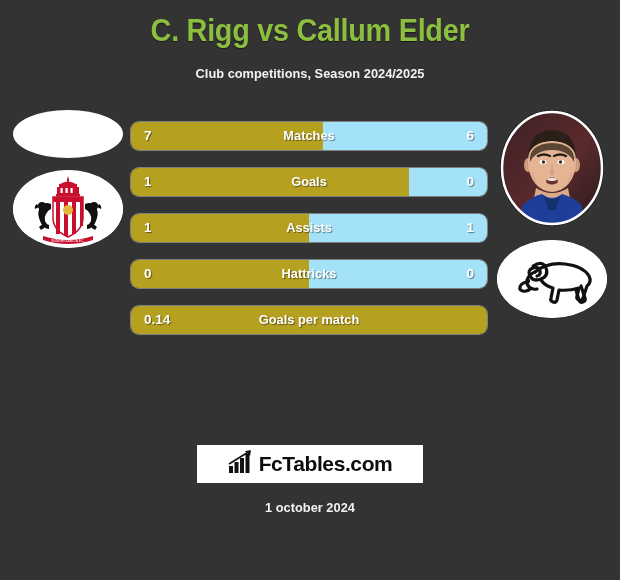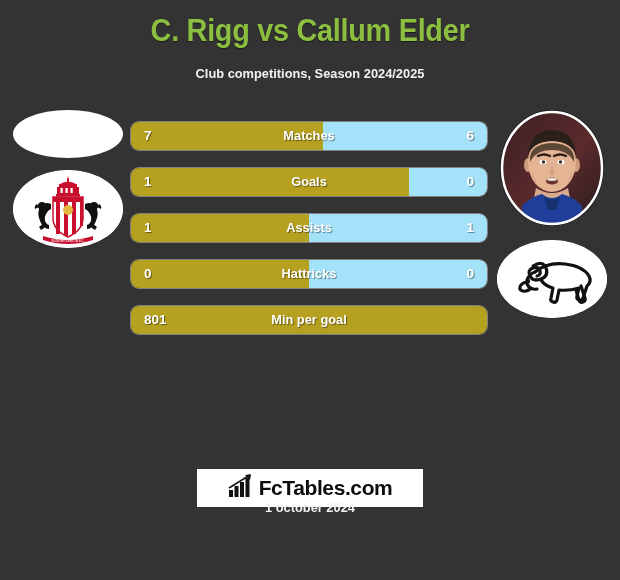--- a/index.html
+++ b/index.html
@@ -131,21 +131,20 @@
     left: 50%;
     transform: translateX(-50%);
     top: 445px;
     width: 226px;
     height: 38px;
     background: #ffffff;
     display: flex;
     align-items: center;
     justify-content: center;
     gap: 5px;
-    margin-top: 24px;
   }
   .logo-icon { display: block; }
   .logo-text {
     color: #0c0c0c;
     font-size: 21px;
     font-weight: bold;
     letter-spacing: -0.4px;
   }
   .date {
     position: absolute;
@@ -302,27 +301,27 @@
   </div>
 
   <div class="stat-row">
     <div class="bar-left" style="width:50%"></div>
     <div class="bar-right" style="width:50%"></div>
     <div class="stat-val left">0</div>
     <div class="stat-label">Hattricks</div>
     <div class="stat-val right">0</div>
   </div>
 
-
-
   <div class="stat-row">
     <div class="bar-left" style="width:100%"></div>
-    <div class="stat-val left">801</div>
-    <div class="stat-label">Min per goal</div>
-  </div>
+    <div class="stat-val left">0.14</div>
+    <div class="stat-label">Goals per match</div>
+  </div>
+
+
 
 </div>
 
 <div class="logo-box">
   <span class="logo-icon">
     <svg width="26" height="24" viewBox="0 0 26 24" xmlns="http://www.w3.org/2000/svg">
       <rect x="1" y="16" width="4" height="7" fill="#111111"></rect>
       <rect x="6.5" y="12" width="4" height="11" fill="#111111"></rect>
       <rect x="12" y="8" width="4" height="15" fill="#111111"></rect>
       <rect x="17.5" y="4" width="4" height="19" fill="#111111"></rect>

